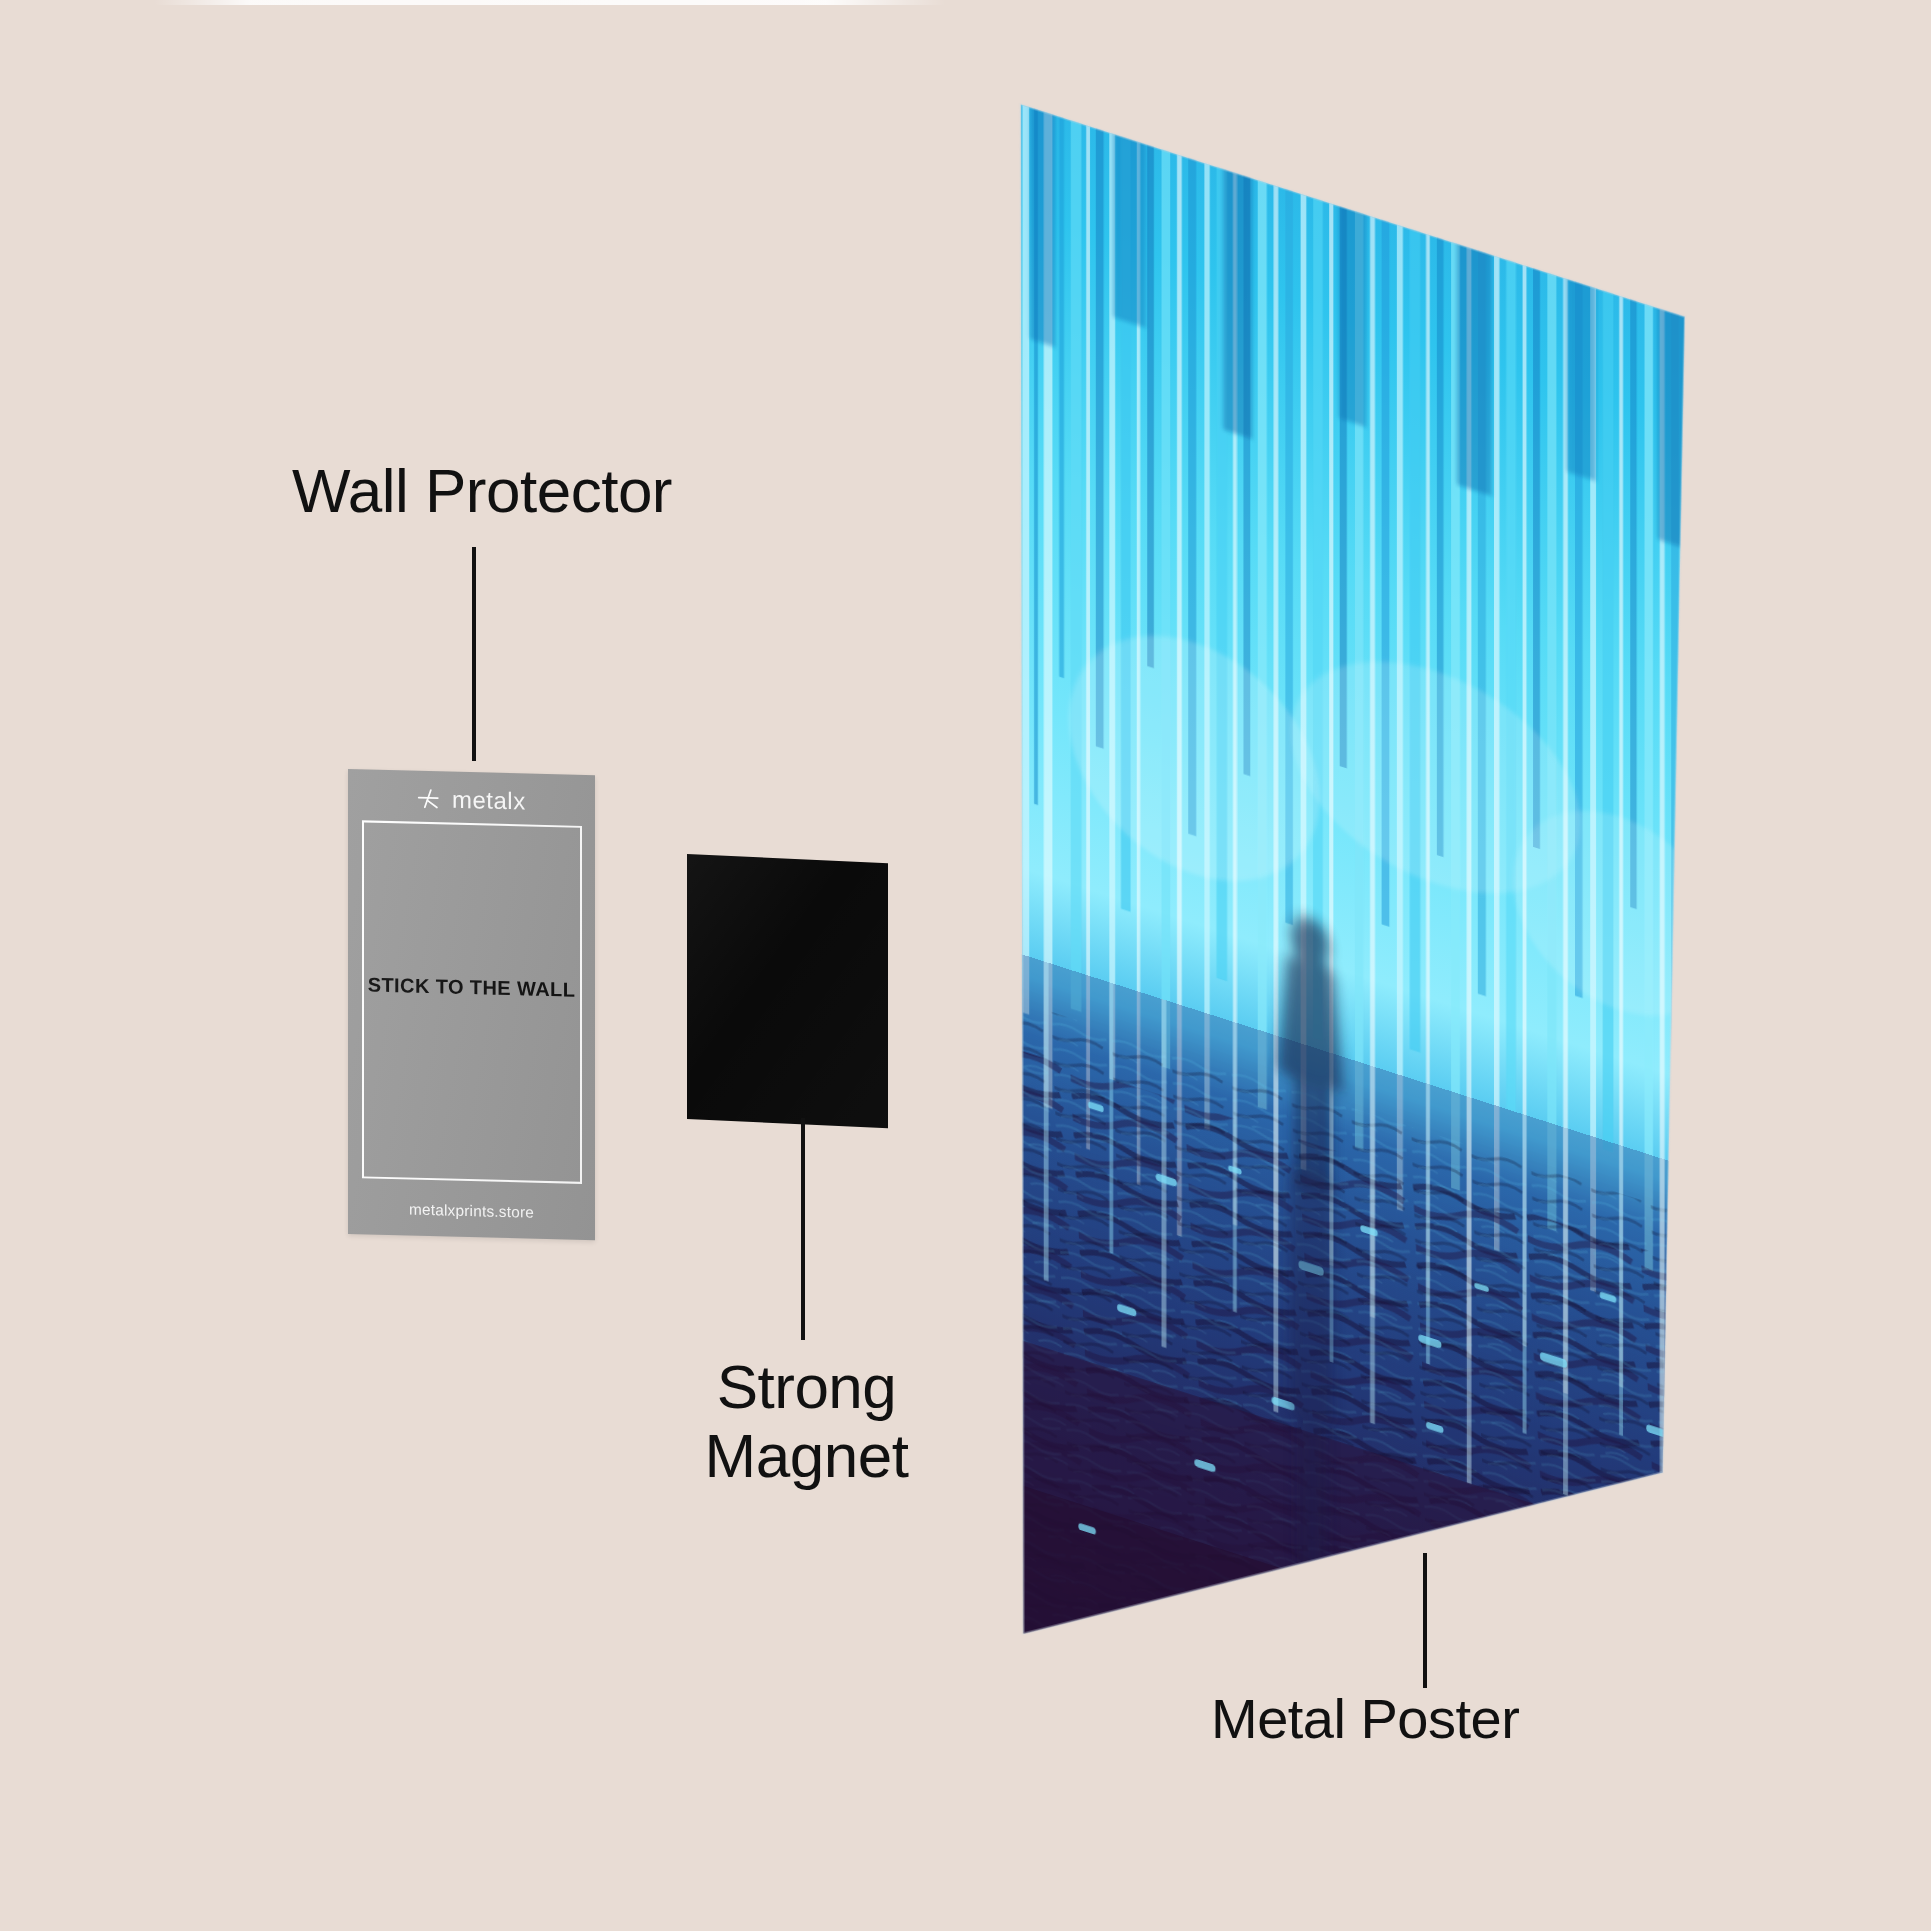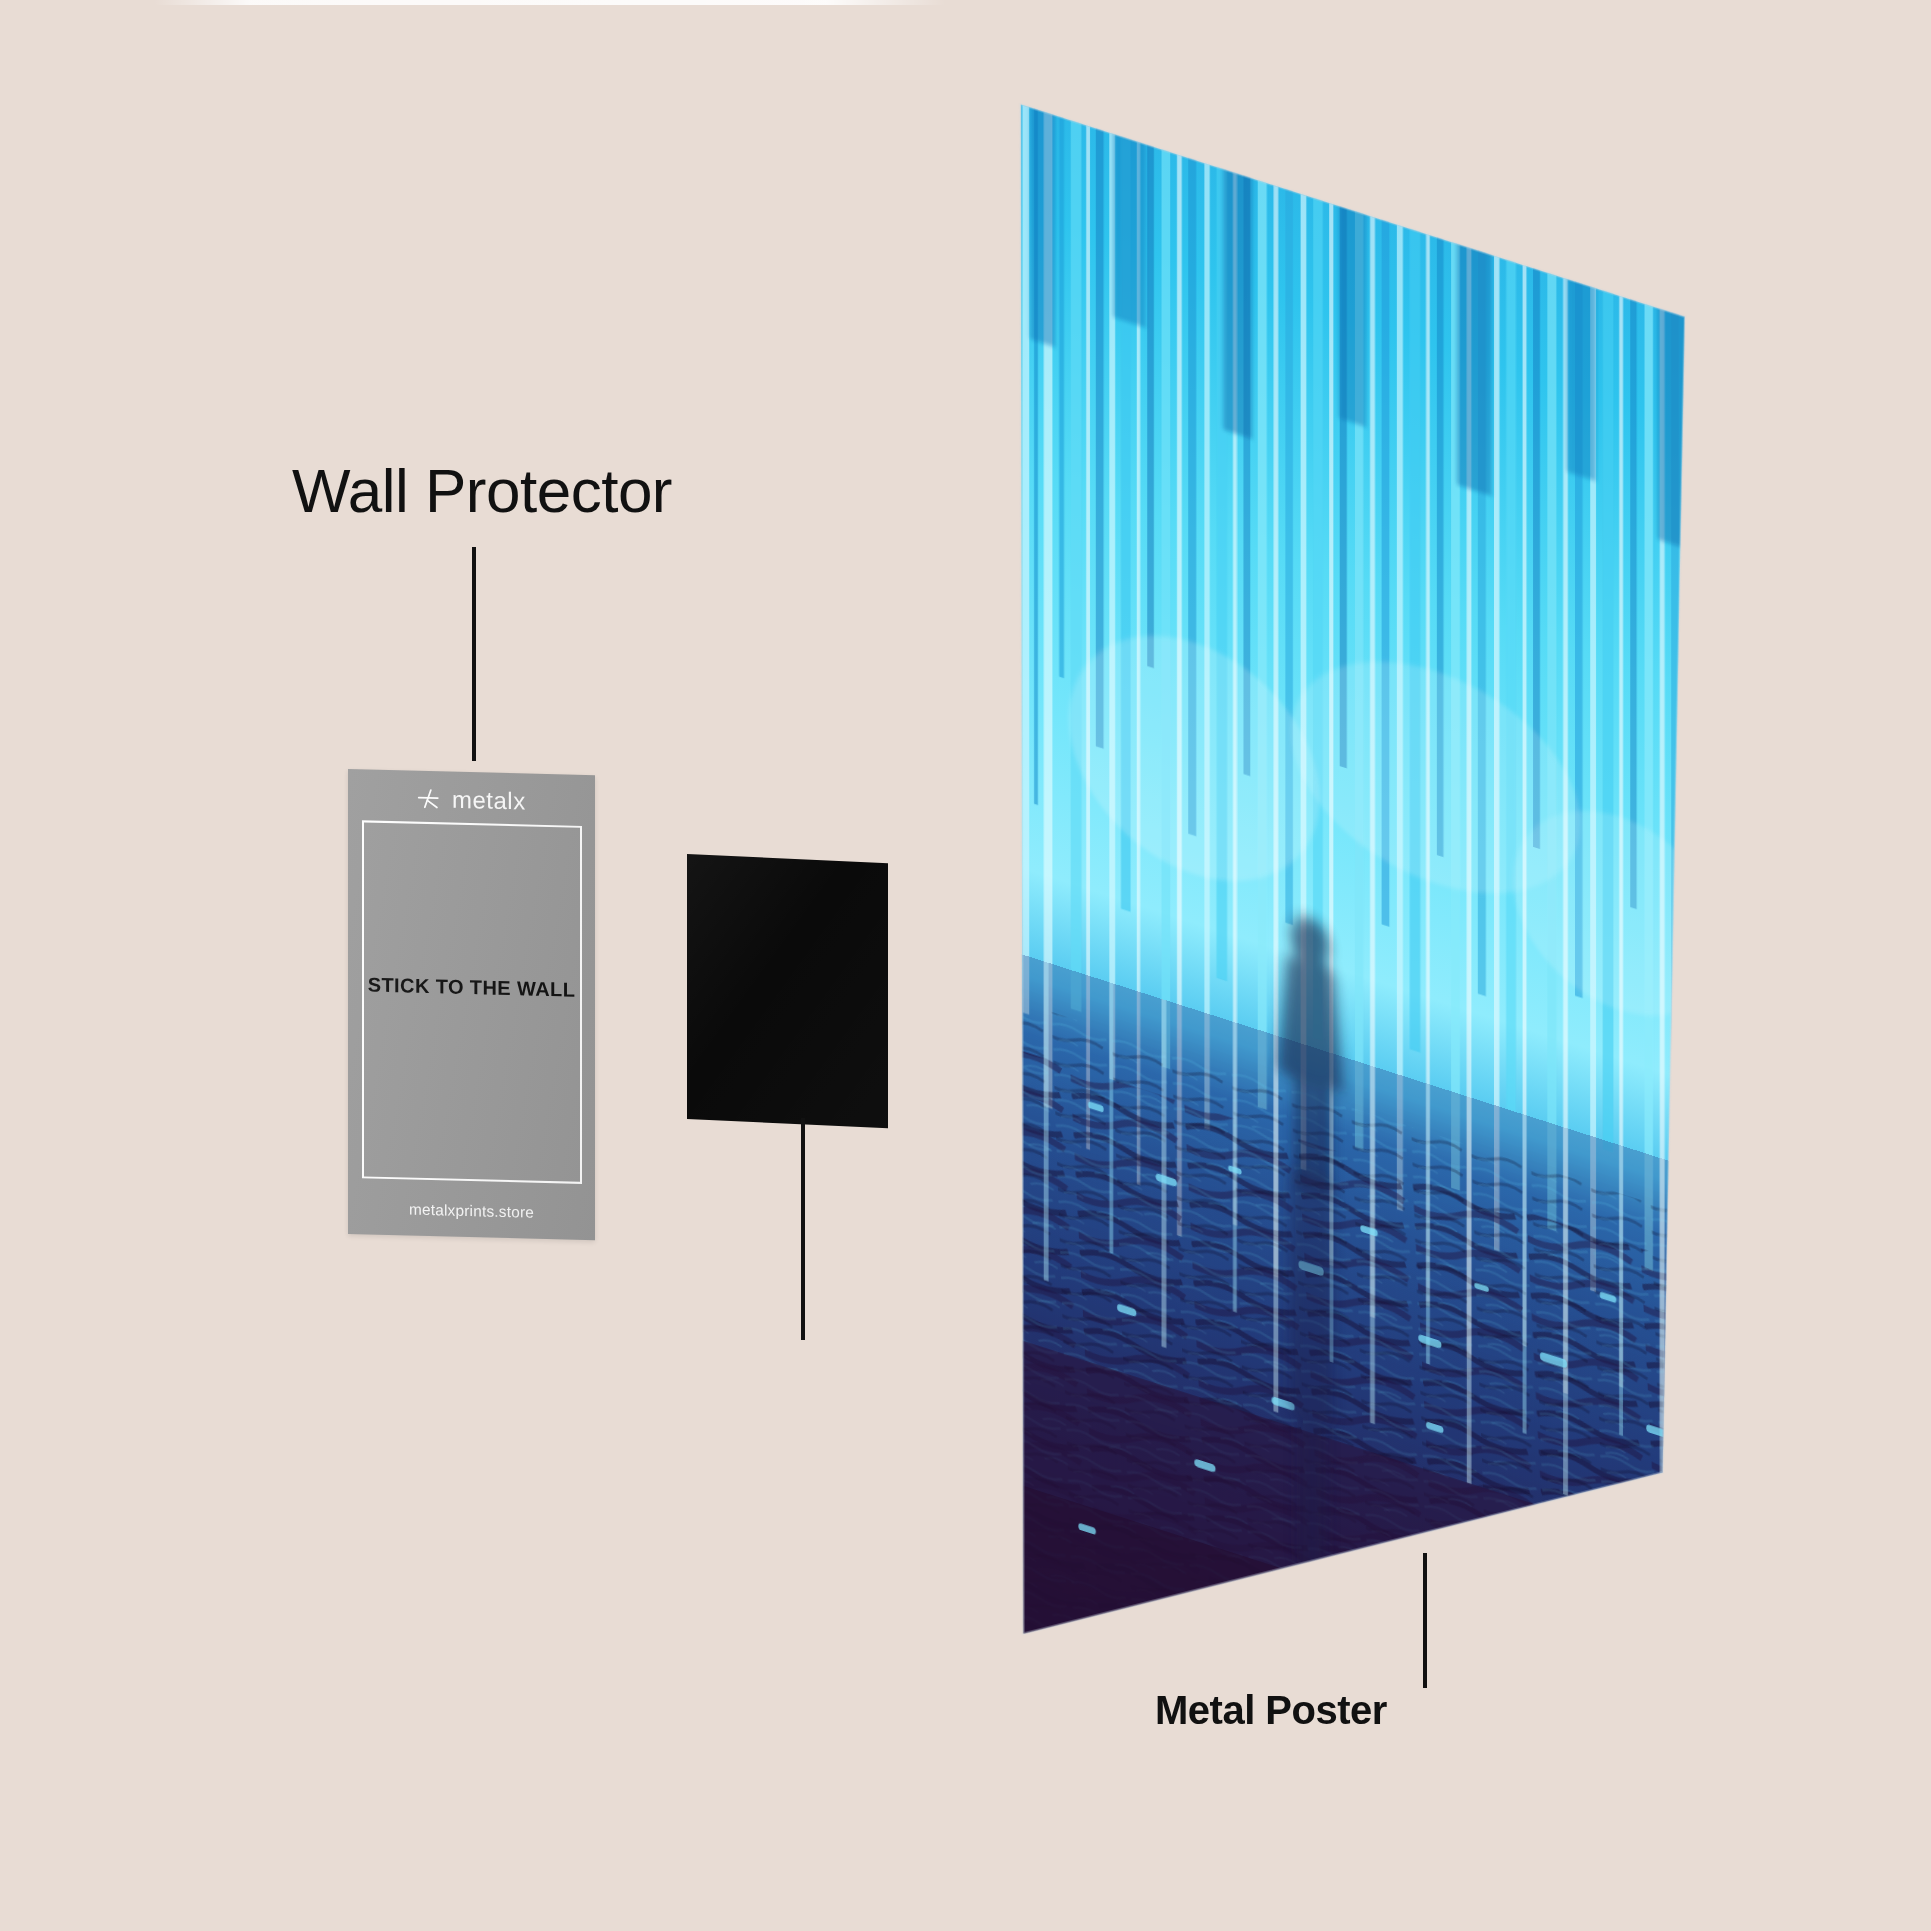--- a/index.html
+++ b/index.html
@@ -43,23 +43,22 @@
     font-size: 62px;
     margin-left: 48px;
   }
   #label-strong-magnet {
     left: 676px; top: 1352px;
     font-size: 62px;
     text-align: center;
     width: 261px;
   }
   #label-metal-poster {
-    left: 1155px; top: 1688px;
-    font-size: 40px;
-    font-weight: bold;
+    left: 1211px; top: 1688px;
+    font-size: 56px;
   }
 
   
   .leader {
     position: absolute;
     background: #111111;
     width: 3.9px;
   }
   #leader-wall    { left: 472px;  top: 547px;  height: 214px; }
   #leader-magnet  { left: 801px;  top: 1118px; height: 222px; }
@@ -375,17 +374,19 @@
   </div>
 
   <div id="strong-magnet"></div>
 
   <div class="leader" id="leader-wall"></div>
   <div class="leader" id="leader-magnet"></div>
   <div class="leader" id="leader-poster"></div>
 
   <div class="label" id="label-wall-protector">Wall Protector</div>
 
+  <div class="label" id="label-strong-magnet">Strong
+Magnet</div>
 
   <div class="label" id="label-metal-poster">Metal Poster</div>
 
 </div>
 
 
 </body></html>

